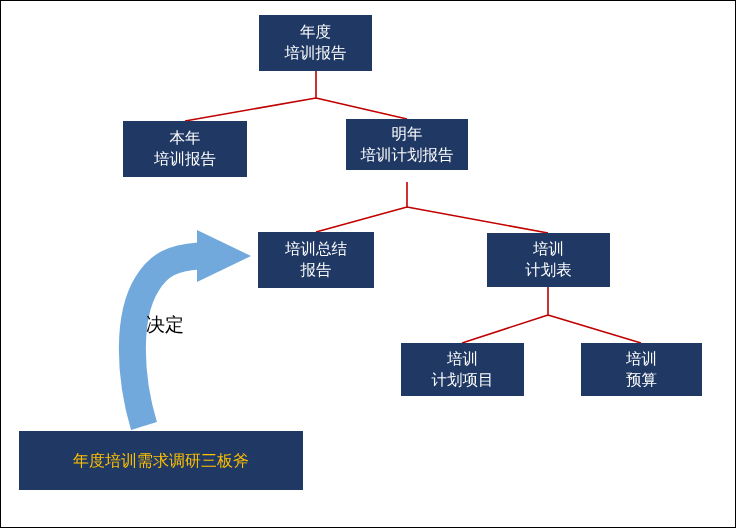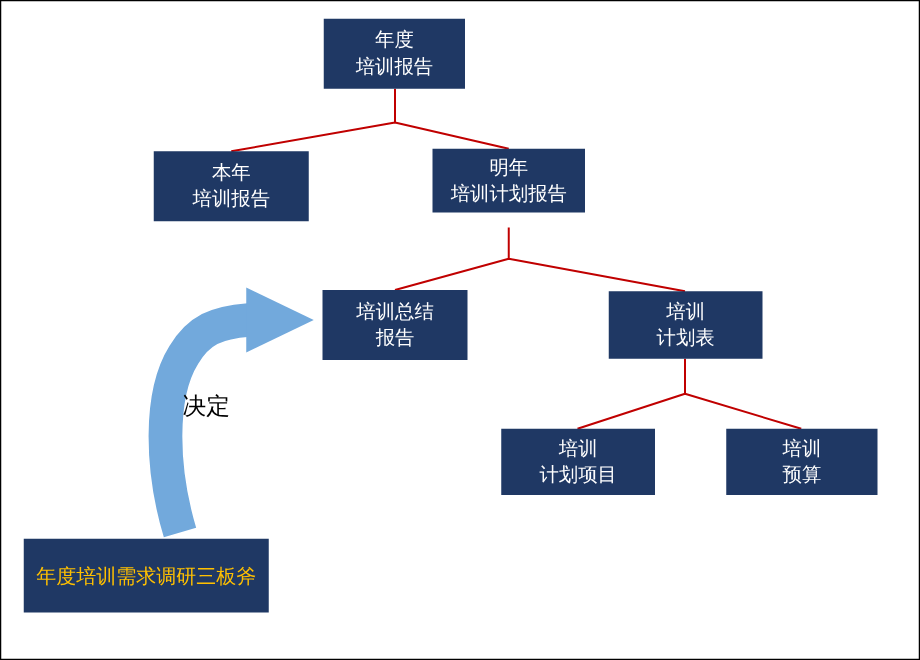--- a/index.html
+++ b/index.html
@@ -112,19 +112,19 @@
   <div class="node" style="left:400px;top:342px;width:123px;height:53px">
     <span class="node-label">培训
 计划项目</span>
   </div>
 
   <div class="node" style="left:580px;top:342px;width:121px;height:53px">
     <span class="node-label">培训
 预算</span>
   </div>
 
-  <div class="node banner" style="left:18px;top:430px;width:196px;height:59px">
+  <div class="node banner" style="left:18px;top:430px;width:284px;height:59px">
     <span class="node-label">年度培训需求调研三板斧</span>
   </div>
 
   <div class="arrow-label">决定</div>
 
 </div>
 
 </body></html>

